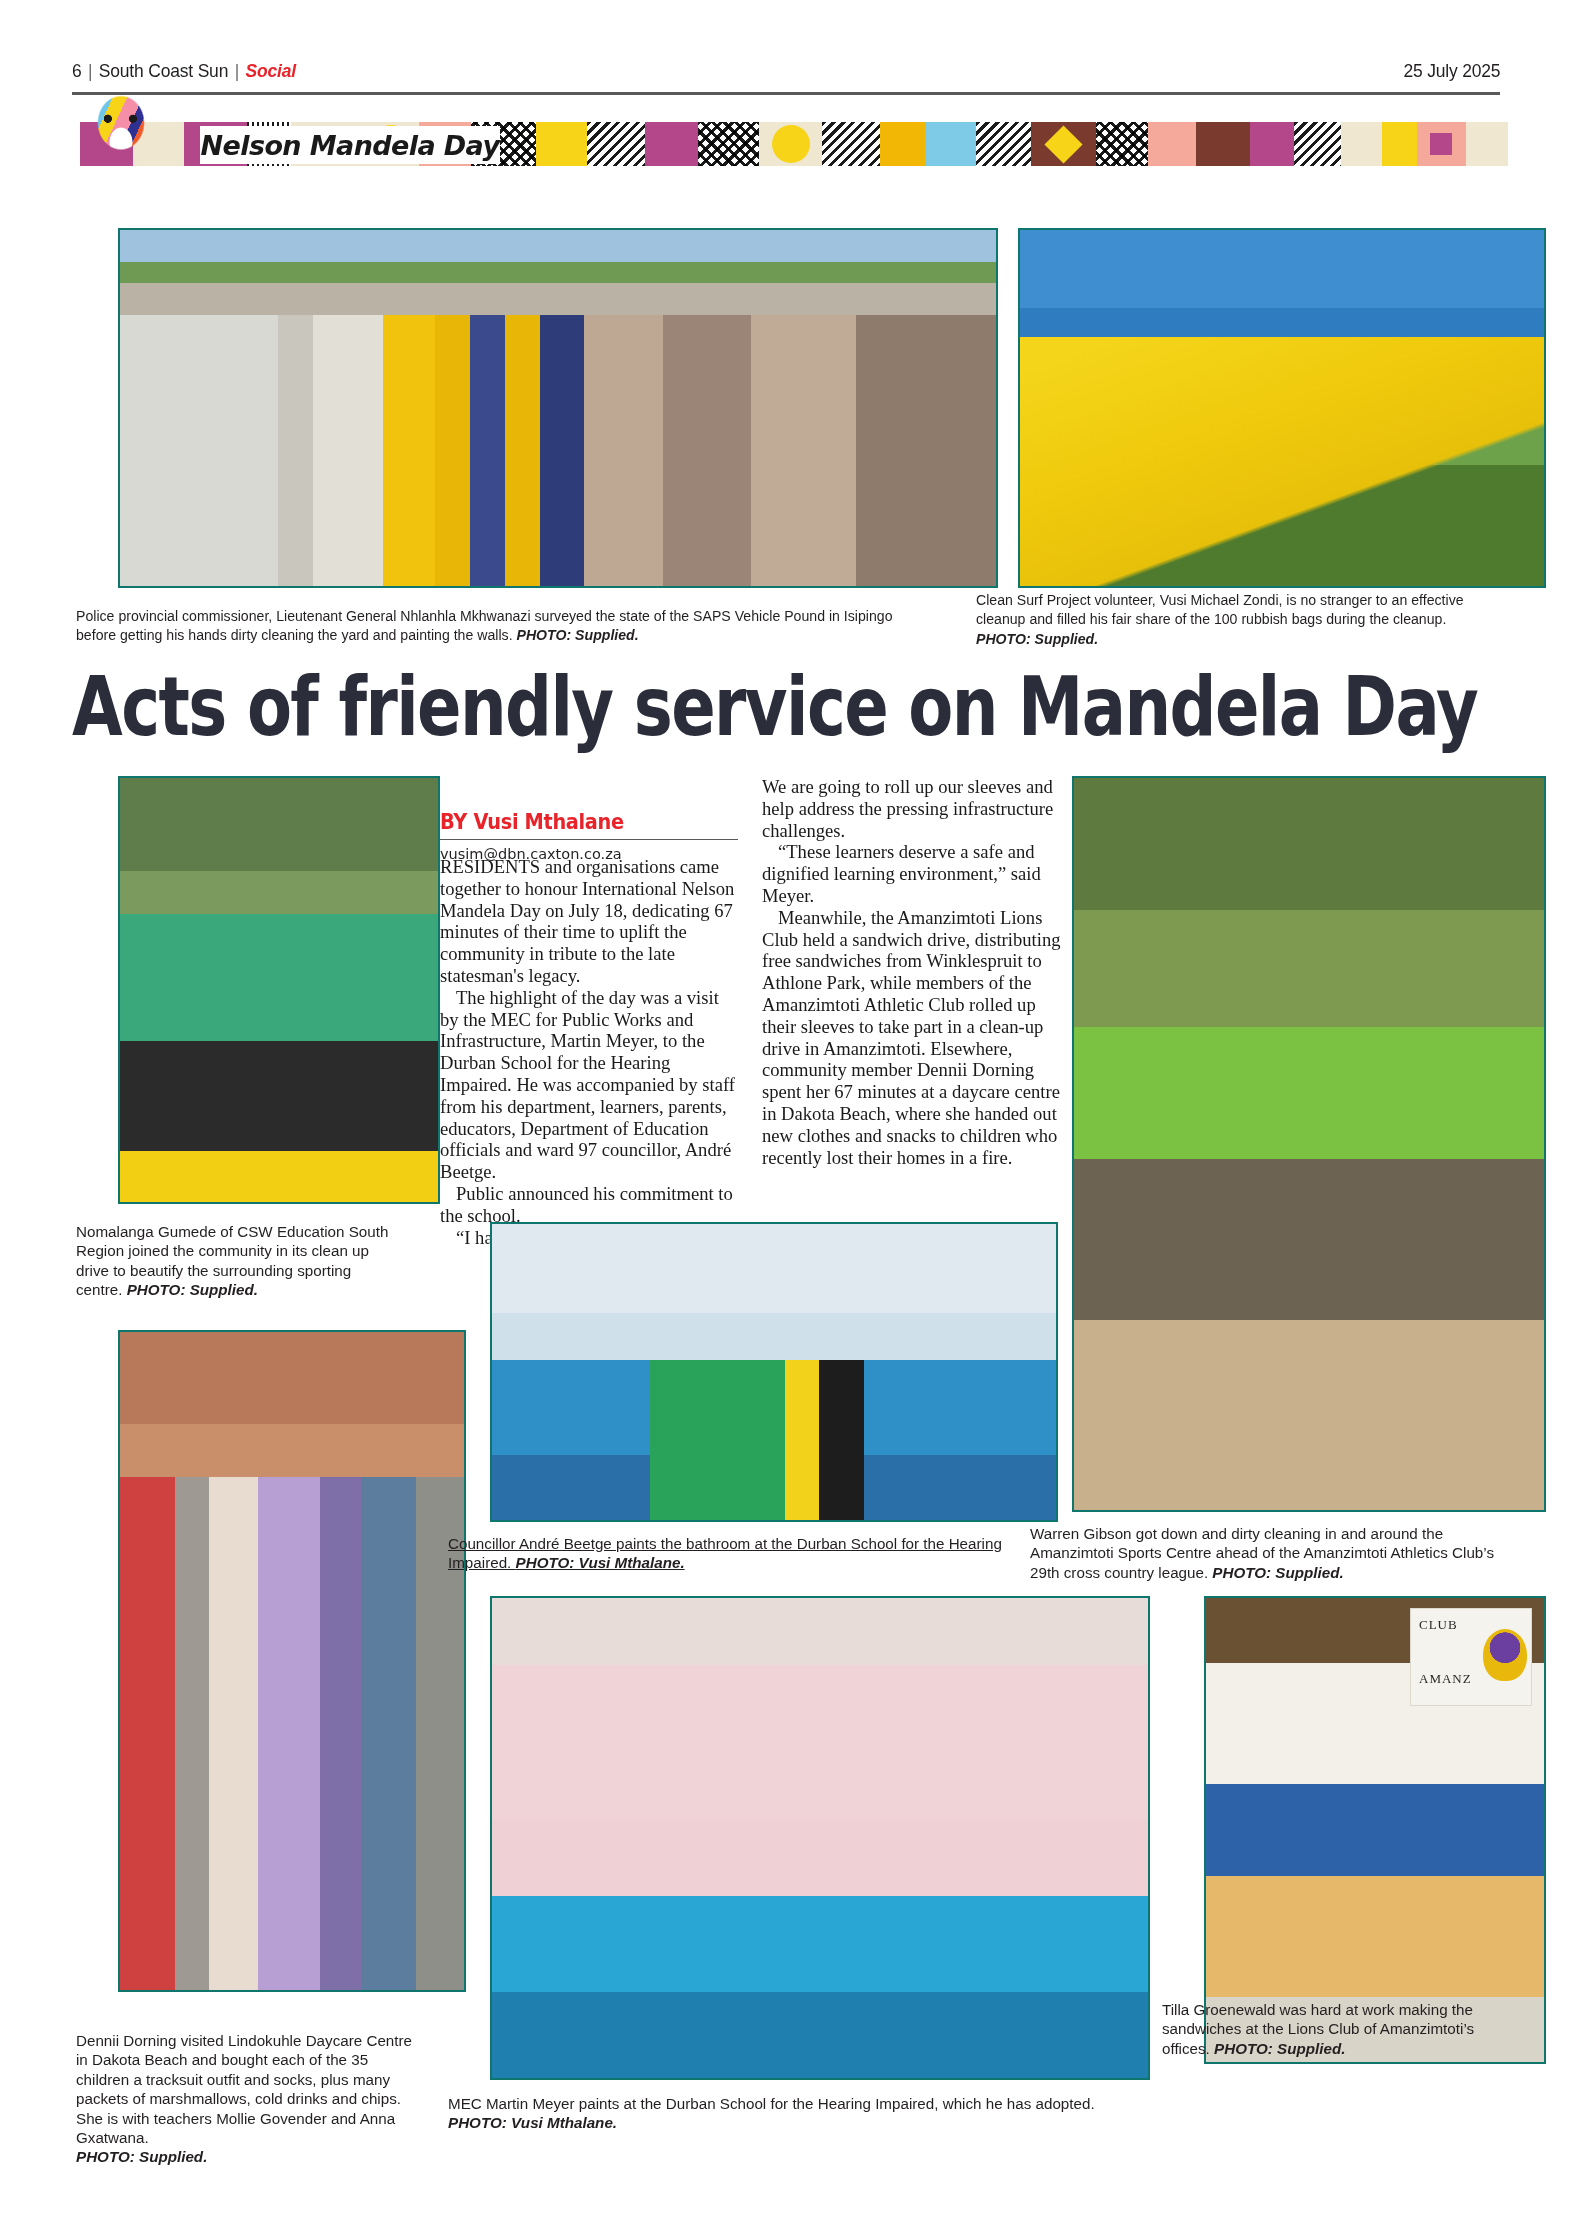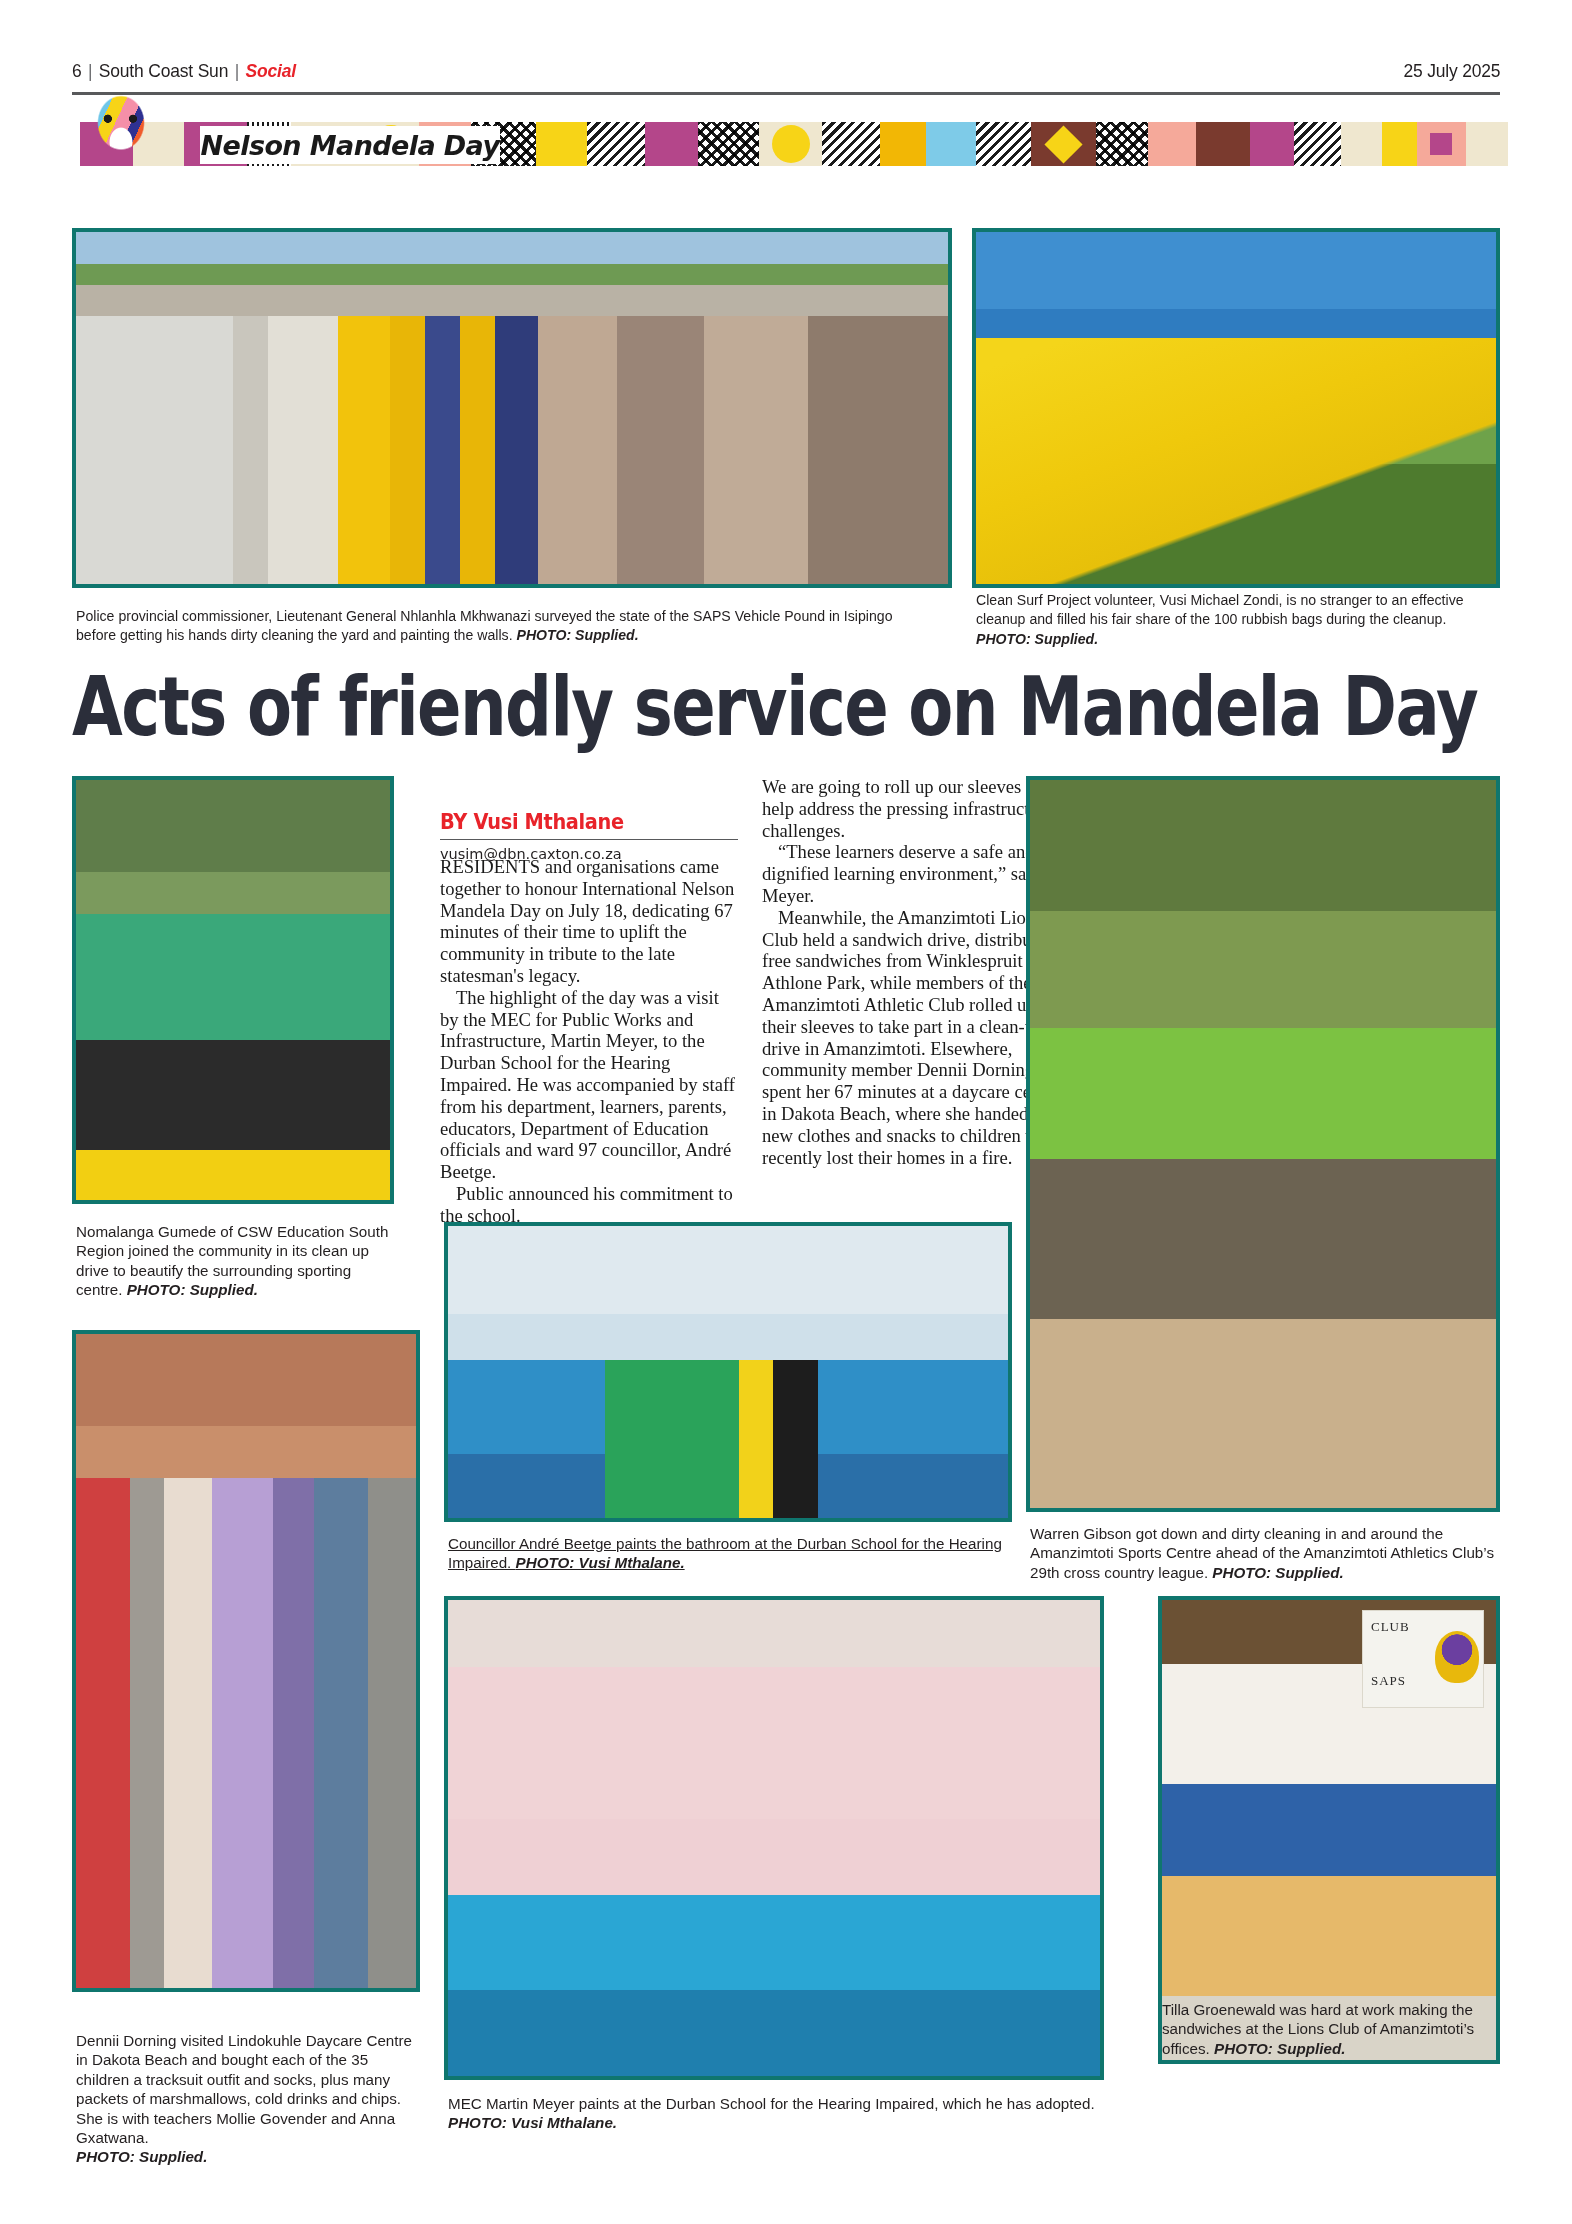--- a/index.html
+++ b/index.html
@@ -178,24 +178,25 @@
     letter-spacing: -0.6px;
     display: flex;
     align-items: center;
     justify-content: center;
     white-space: nowrap;
   }
 
   
   .photo {
     position: absolute;
-    border: 4px solid #0f766e;
+    border: 2px solid #0f766e;
     box-sizing: border-box;
     overflow: hidden;
     background: #15803d;
+    margin-left: 46px;
   }
 
   
   .caption {
     position: absolute;
     font-family: "Liberation Sans", sans-serif;
     font-size: 15.2px;
     line-height: 19.4px;
     color: #231f20;
     text-align: left;
@@ -493,21 +494,21 @@
 
   <div class="caption" style="left:448px; top:2094px; width:660px;">
     <span>MEC Martin Meyer paints at the Durban School for the Hearing Impaired, which he has adopted. </span><span class="credit">PHOTO: Vusi Mthalane.</span>
   </div>
 
   <div class="photo" style="left:1158px; top:1596px; width:342px; height:468px;">
     <div class="fill-tilla"></div>
     <div class="sign-club">
       <div class="sc-txt sc-club">CLUB</div>
       <div class="sc-crest"></div>
-      <div class="sc-txt sc-amanz">SAPS</div>
+      <div class="sc-txt sc-amanz">AMANZ</div>
     </div>
   </div>
 
   <div class="caption" style="left:1162px; top:2000px; width:342px;">
     <span>Tilla Groenewald was hard at work making the sandwiches at the Lions Club of Amanzimtoti’s offices. </span><span class="credit">PHOTO: Supplied.</span>
   </div>
 
 </div>
 
 </body></html>

